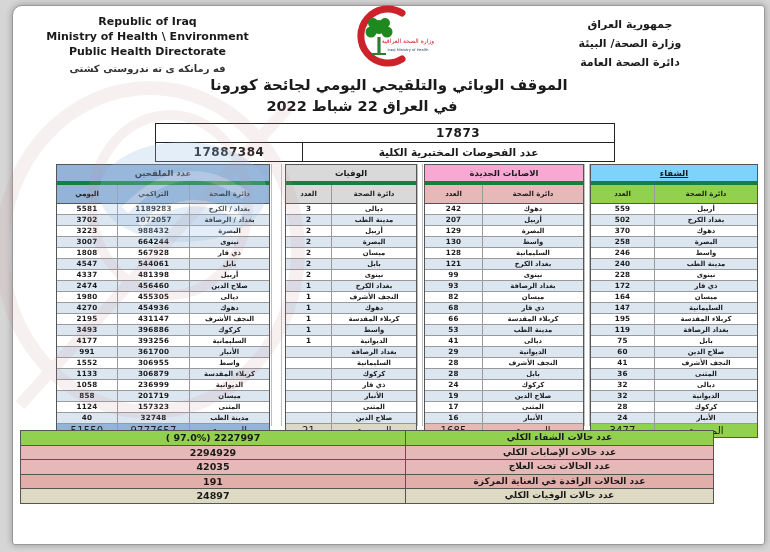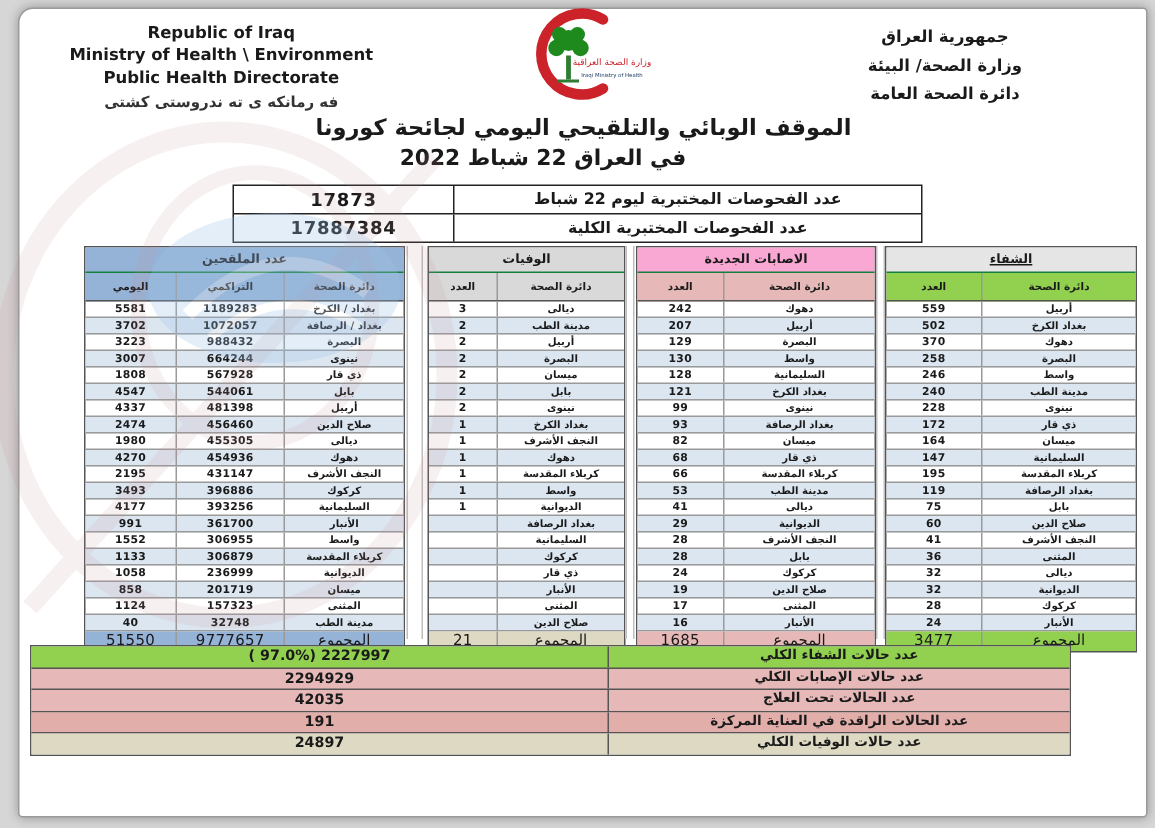--- a/index.html
+++ b/index.html
@@ -27,21 +27,21 @@
   
   .tests{position:absolute;left:155px;top:123px;width:458px;border:1.5px solid #222;direction:rtl;background:#fff}
   .tests-row{display:grid;grid-template-columns:312px 1fr;height:18px;border-bottom:1px solid #222}
   .tests-row:last-child{border-bottom:none}
   .tests-label{font-size:10.5px;font-weight:700;text-align:center;line-height:18px;
     border-left:1px solid #222;overflow:hidden;white-space:nowrap}
   .tests-value{font-size:12px;font-weight:700;text-align:center;line-height:18px;direction:ltr;letter-spacing:.5px}
 
   
   .gt{position:absolute;top:164px;border:1.2px solid #555;direction:rtl;background:#fff}
-  .gt-title{height:16px;line-height:16px;text-align:center;font-size:8.5px;font-weight:700;border-bottom:1px solid #15803d}
+  .gt-title{height:16px;line-height:16px;text-align:center;font-size:8.5px;font-weight:700;border-bottom:4px solid #15803d}
   .gt-row{display:grid;height:10px;border-bottom:0.5px solid #9a9a9a}
   .gt-head{height:18px;border-bottom:1px solid #555}
   .gt-cell{overflow:hidden;white-space:nowrap;text-align:center;line-height:10px;border-left:0.5px solid #9a9a9a}
   .gt-cell:last-child{border-left:none}
   .gt-hcell{line-height:18px;font-size:7px;font-weight:700}
   .gt-name{font-size:6.8px;font-weight:700}
   .gt-num{font-size:7.2px;font-weight:700;direction:ltr;letter-spacing:.2px}
   .gt-total{height:13px;border-bottom:none}
   .gt-total .gt-cell{line-height:13px;font-size:10px;font-weight:400}
 
@@ -91,21 +91,20 @@
     <text x="80" y="38" font-size="6" fill="#cc2229" text-anchor="middle" direction="rtl">وزارة الصحة العراقية</text>
     <text x="80" y="46" font-size="3.6" fill="#17375e" text-anchor="middle">Iraqi Ministry of Health</text>
   </svg>
 </div>
 
 <div class="title1">الموقف الوبائي والتلقيحي اليومي لجائحة كورونا</div>
 <div class="title2">في العراق  22  شباط  2022</div>
 
 <div class="tests" id="tests-table">
     <div class="tests-row">
-      <div class="tests-label">عدد الفحوصات المختبرية  ليوم  22  شباط</div>
       <div class="tests-value">17873</div>
     </div>
     <div class="tests-row">
       <div class="tests-label">عدد الفحوصات المختبرية الكلية</div>
       <div class="tests-value">17887384</div>
     </div>
   </div>
 
 <div class="gt" id="t-vaccinated" style="left: 56px; width: 212px;">
     <div class="gt-title" style="background: rgb(149, 179, 215);">عدد الملقحين</div>
@@ -396,21 +395,21 @@
     <div class="gt-row" style="grid-template-columns: 101px 57px; background: rgb(220, 230, 241);">
       <div class="gt-cell gt-name">الأنبار</div>
       <div class="gt-cell gt-num">16</div>
     </div>
     <div class="gt-row gt-total" style="grid-template-columns: 101px 57px; background: rgb(230, 185, 184);">
       <div class="gt-cell gt-name">المجموع</div>
       <div class="gt-cell gt-num">1685</div>
     </div>
   </div>
 <div class="gt" id="t-recovery" style="left: 590px; width: 166px;">
-    <div class="gt-title" style="background: #e5e5e5; text-decoration: underline;">الشفاء</div>
+    <div class="gt-title" style="background: #7dd3fc; text-decoration: underline;">الشفاء</div>
     <div class="gt-row gt-head" style="grid-template-columns: 103px 63px; background: rgb(146, 208, 80);">
       <div class="gt-cell gt-hcell">دائرة الصحة</div>
       <div class="gt-cell gt-hcell">العدد</div>
     </div>
     <div class="gt-row" style="grid-template-columns: 103px 63px;">
       <div class="gt-cell gt-name">أربيل</div>
       <div class="gt-cell gt-num">559</div>
     </div>
     <div class="gt-row" style="grid-template-columns: 103px 63px; background: rgb(220, 230, 241);">
       <div class="gt-cell gt-name">بغداد الكرخ</div>

